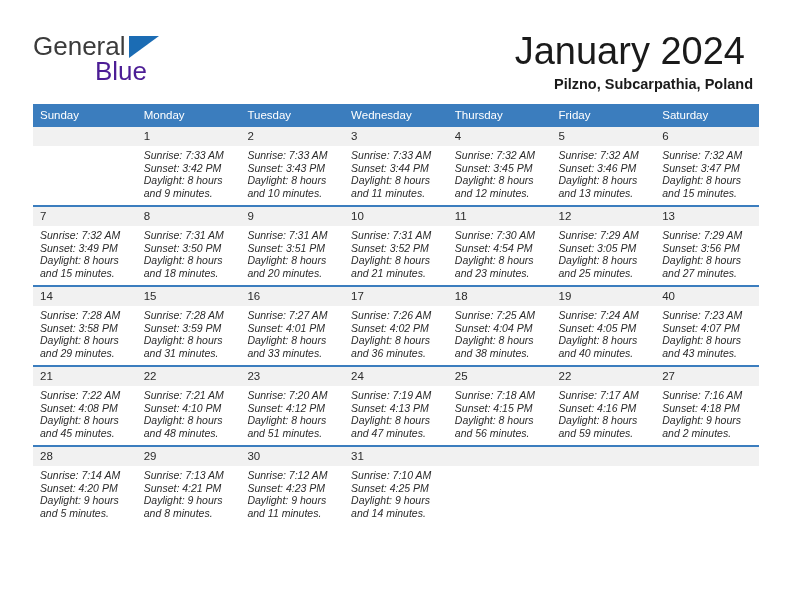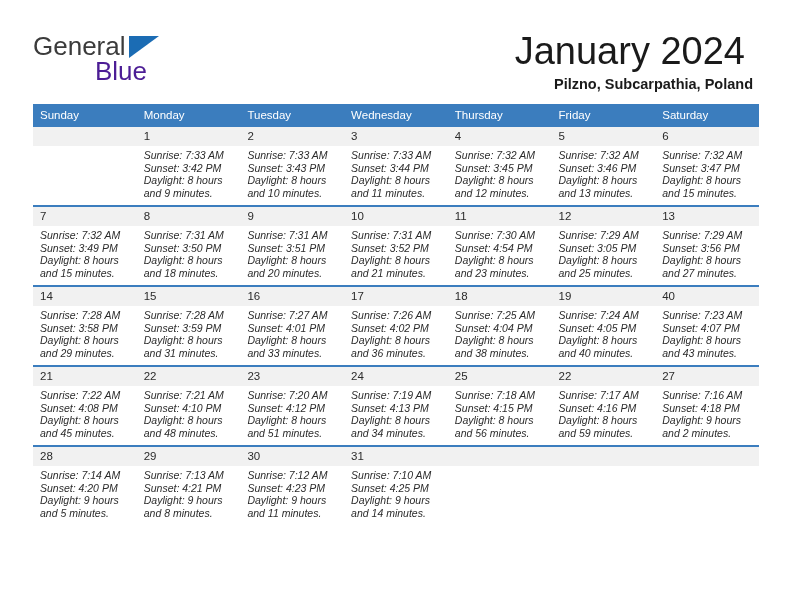--- a/index.html
+++ b/index.html
@@ -390,21 +390,21 @@
               <div>Daylight: 8 hours</div>
               <div>and 51 minutes.</div>
             </div>
           </td>
           <td>
             <div class="daynum">24</div>
             <div class="info">
               <div>Sunrise: 7:19 AM</div>
               <div>Sunset: 4:13 PM</div>
               <div>Daylight: 8 hours</div>
-              <div>and 34 minutes.</div>
+              <div>and 47 minutes.</div>
             </div>
           </td>
           <td>
             <div class="daynum">25</div>
             <div class="info">
               <div>Sunrise: 7:18 AM</div>
               <div>Sunset: 4:15 PM</div>
               <div>Daylight: 8 hours</div>
               <div>and 56 minutes.</div>
             </div>

